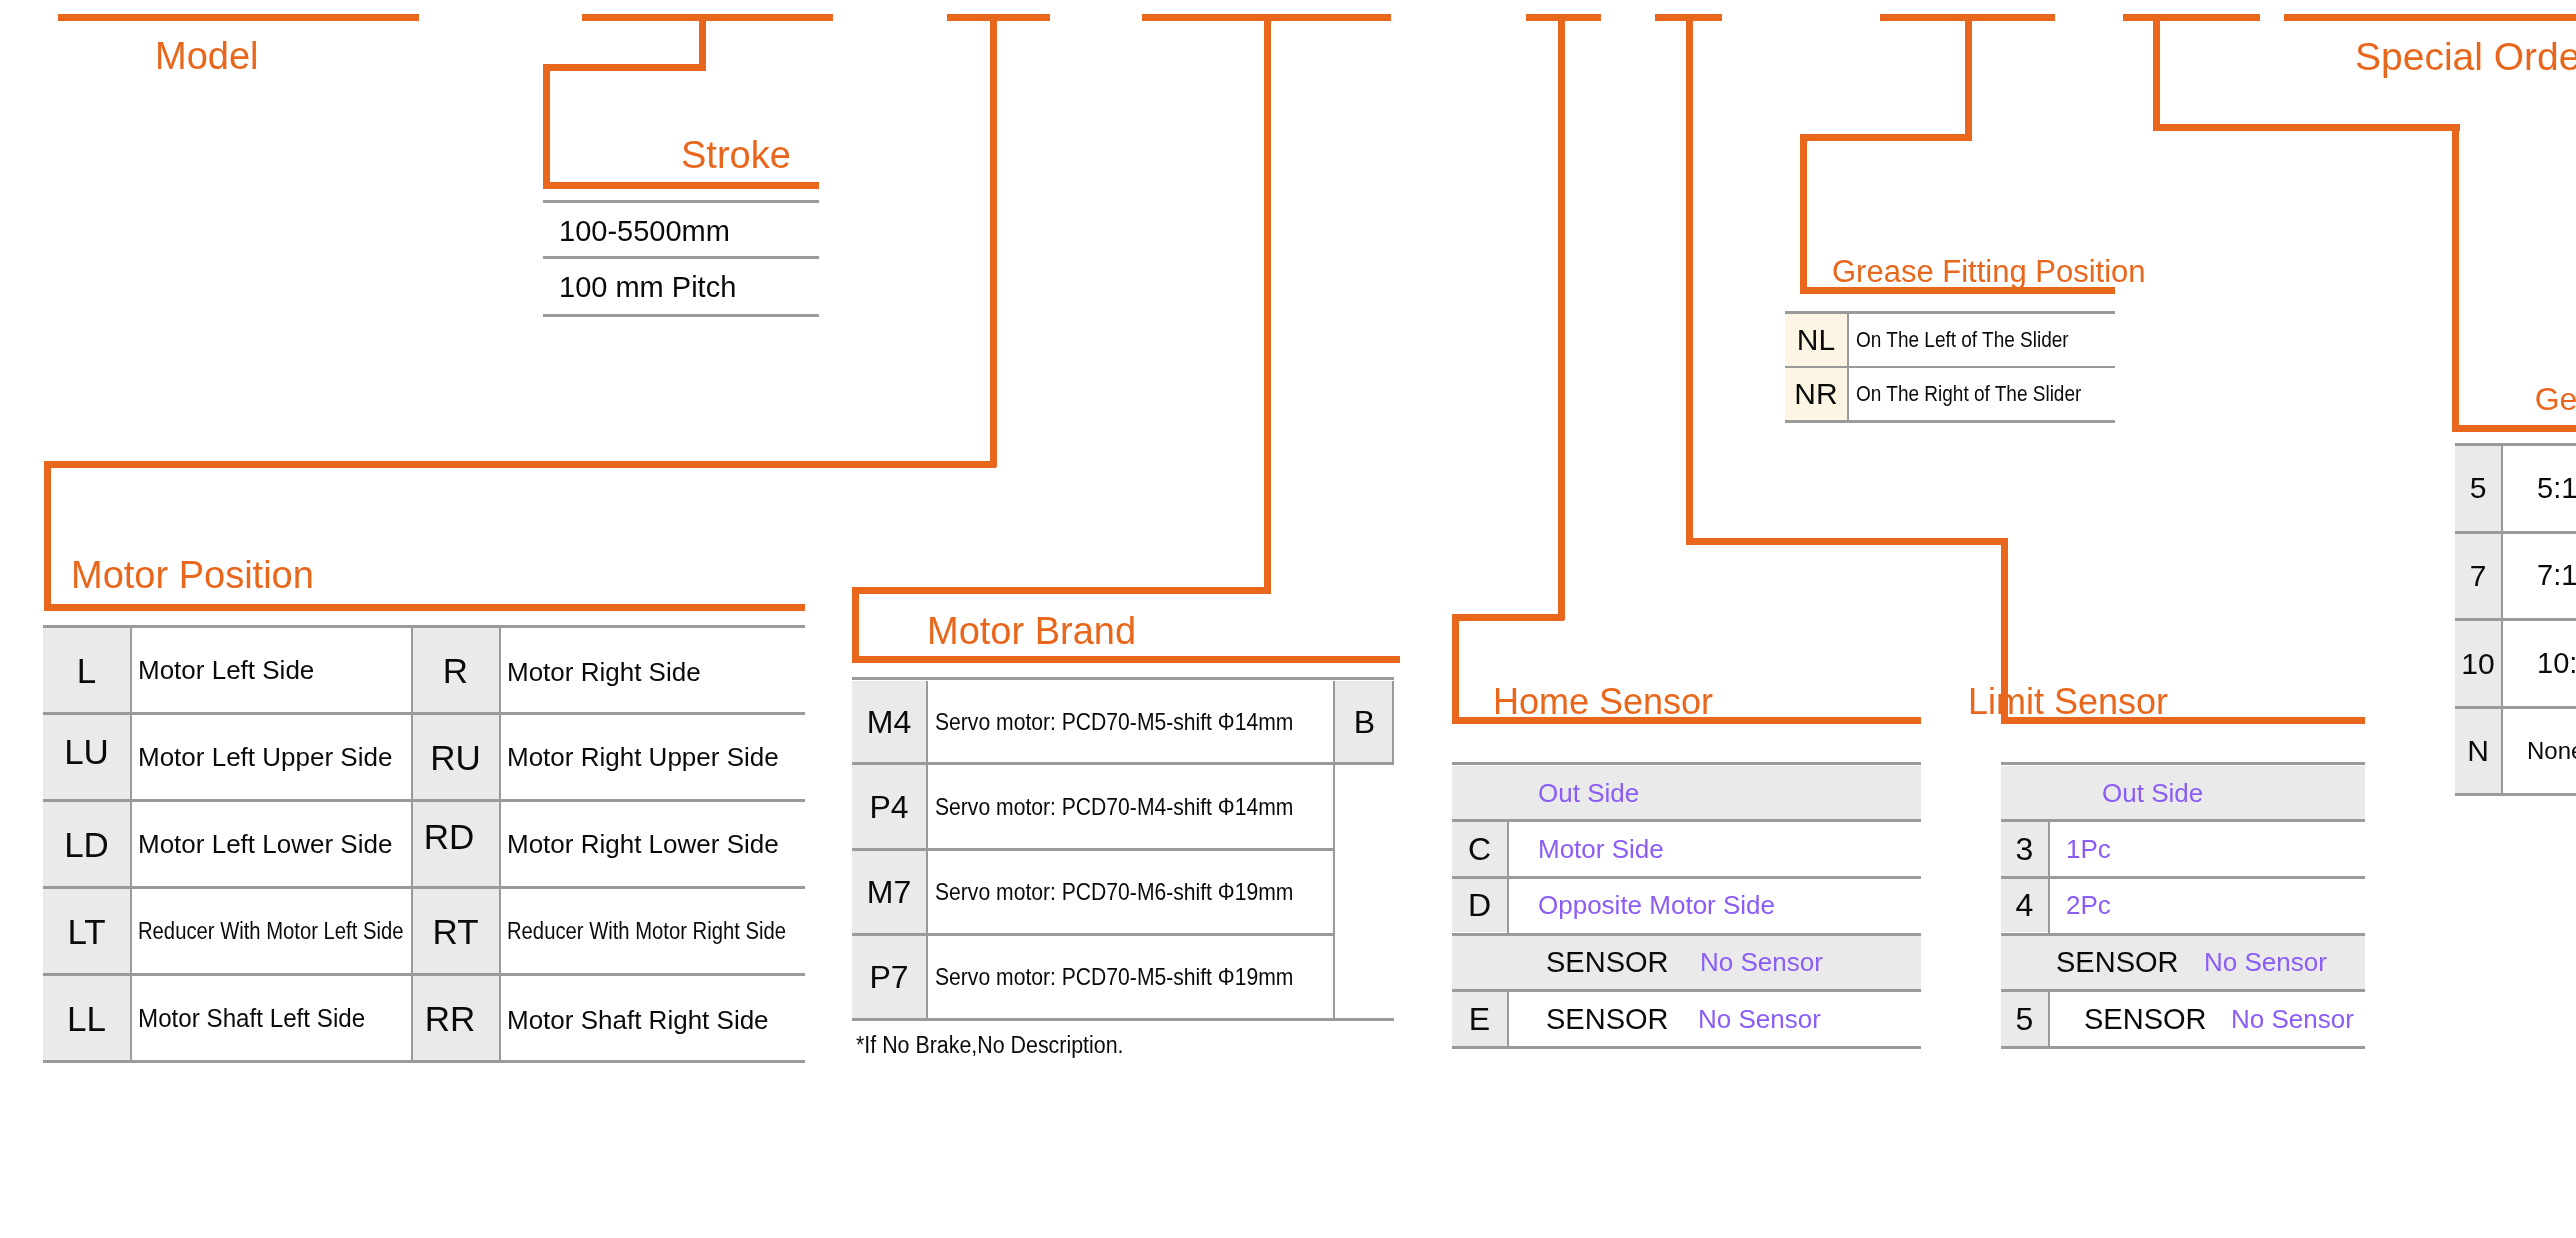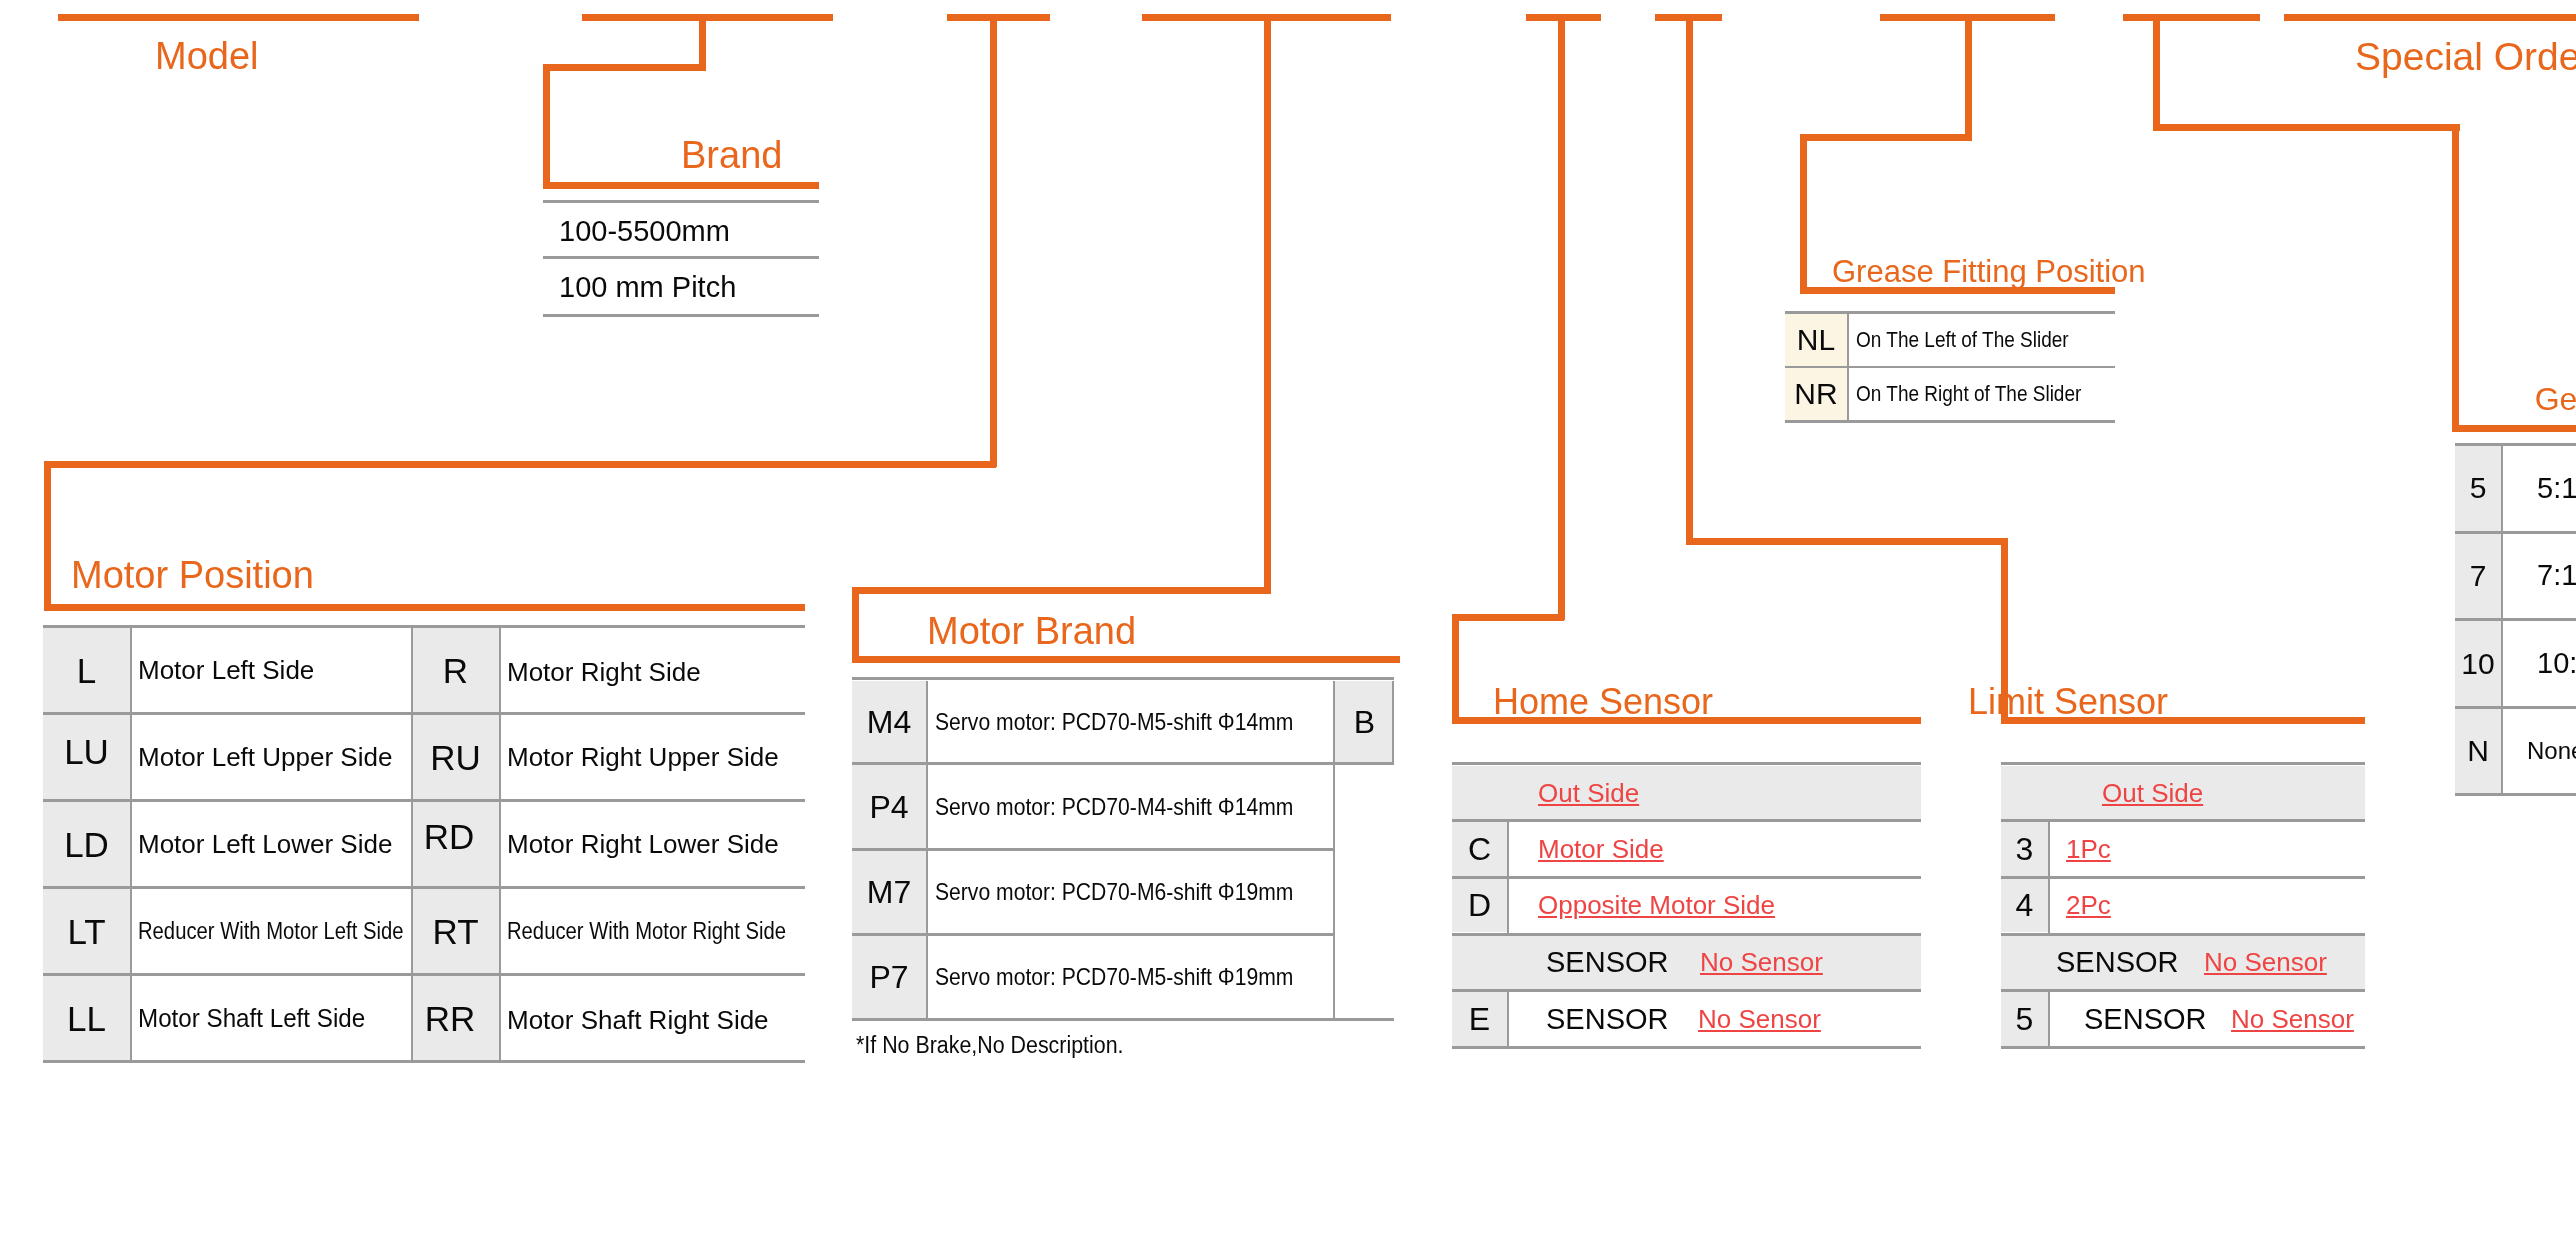--- a/index.html
+++ b/index.html
@@ -13,41 +13,41 @@
   .gl{position:absolute;background:#9a9a9a;}
   
   .bg{position:absolute;background:#eaeaea;}
   .bg.cream{background:#fcf5e3;}
   
   .cell{position:absolute;display:flex;align-items:center;color:#0a0a0a;line-height:1;white-space:nowrap;}
   .cell.ctr{justify-content:center;}
   .cell.rgt{justify-content:flex-end;}
   .orange{color:#e8671c;}
   .red{color:#db3b20;}
-  .gray{color:#ef4444;text-decoration:underline;}
+  .gray{color:#8b5cf6;}
   .cond{display:inline-block;transform:scaleX(0.88);transform-origin:left center;}
   .cond2{display:inline-block;transform:scaleX(0.93);transform-origin:left center;}
 </style>
 </head>
 <body>
 
 <div class="canvas">
 
   <div class="ol" style="left:58px;top:14px;width:361px;height:6.7px"></div>
   <div class="ol" style="left:582px;top:14px;width:251px;height:6.7px"></div>
   <div class="ol" style="left:947px;top:14px;width:103px;height:6.7px"></div>
   <div class="ol" style="left:1142px;top:14px;width:249px;height:6.7px"></div>
   <div class="ol" style="left:1526px;top:14px;width:75px;height:6.7px"></div>
   <div class="ol" style="left:1655px;top:14px;width:67px;height:6.7px"></div>
   <div class="ol" style="left:1880px;top:14px;width:175px;height:6.7px"></div>
   <div class="ol" style="left:2123px;top:14px;width:137px;height:6.7px"></div>
   <div class="ol" style="left:2284px;top:14px;width:354px;height:6.7px"></div>
 
   <div class="cell orange" style="left:155px;top:31px;width:268px;height:49px;font-size:38px">Model</div>
-  <div class="cell orange" style="left:681px;top:130px;width:139px;height:49px;font-size:38px">Brand</div>
+  <div class="cell orange" style="left:681px;top:130px;width:139px;height:49px;font-size:38px">Stroke</div>
   <div class="cell orange" style="left:927px;top:608px;width:289px;height:46px;font-size:38px">Motor Brand</div>
   <div class="cell orange" style="left:71px;top:550px;width:319px;height:49px;font-size:38px">Motor Position</div>
   <div class="cell orange" style="left:1493px;top:683px;width:289px;height:37px;font-size:36px">Home Sensor</div>
   <div class="cell orange" style="left:1968px;top:683px;width:289px;height:37px;font-size:36px">Limit Sensor</div>
   <div class="cell orange" style="left:1832px;top:253px;width:289px;height:36px;font-size:31px">Grease Fitting Position</div>
   <div class="cell orange rgt" style="left:2509px;top:377px;width:232px;height:44px;font-size:32px">Gearbox Ratio</div>
   <div class="cell orange" style="left:2355px;top:32px;width:350px;height:49px;font-size:39px">Special Order No.</div>
 
   <div class="ol" style="left:699px;top:14px;width:6.7px;height:57px"></div>
   <div class="ol" style="left:543px;top:64px;width:163px;height:6.7px"></div>

